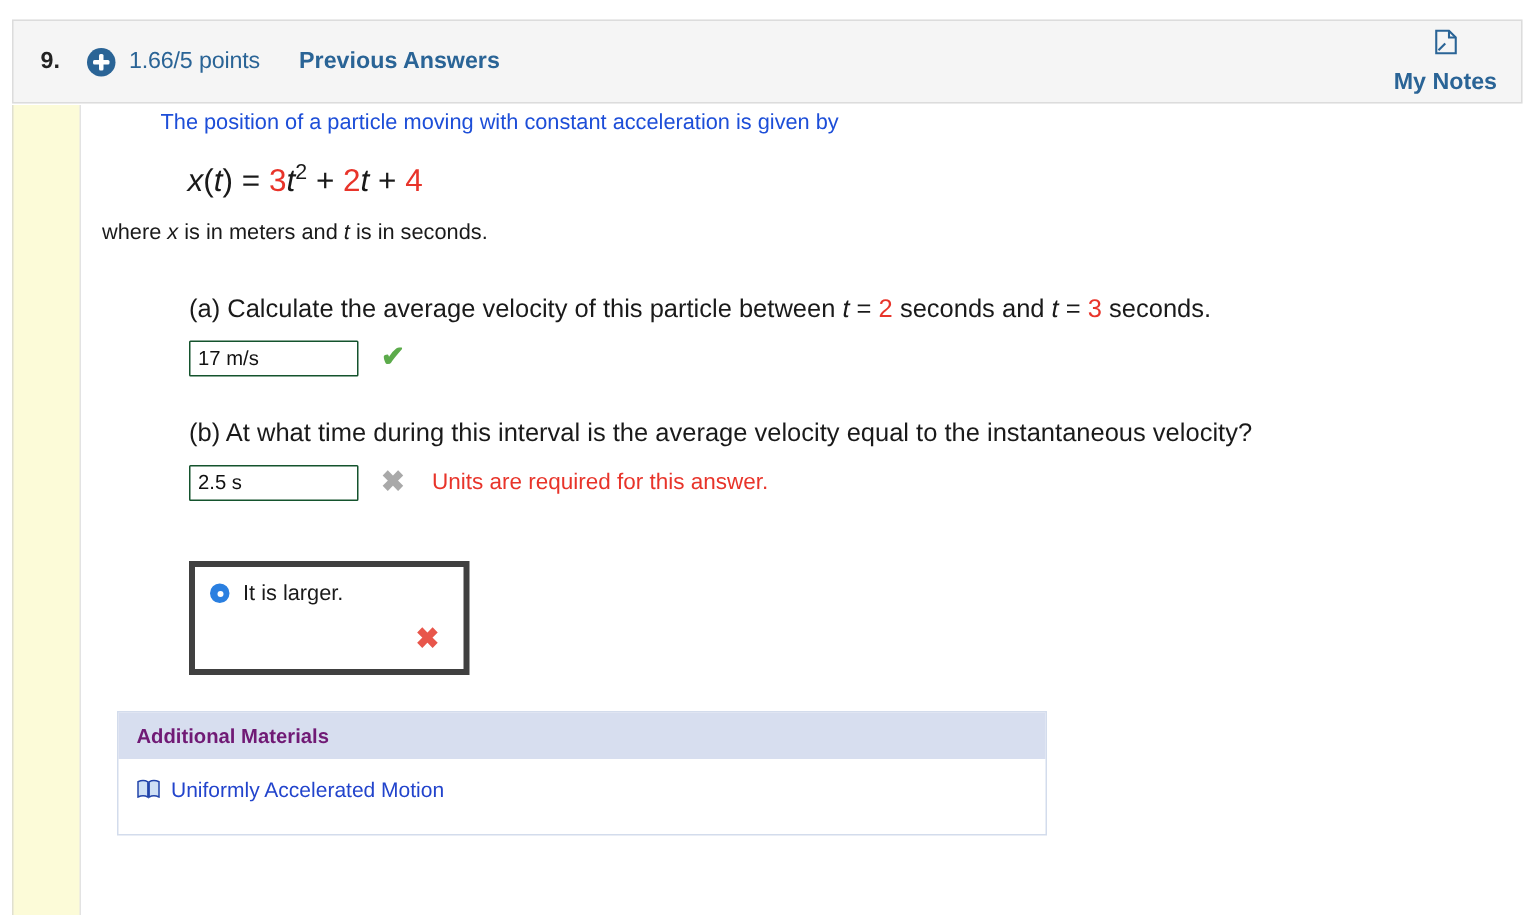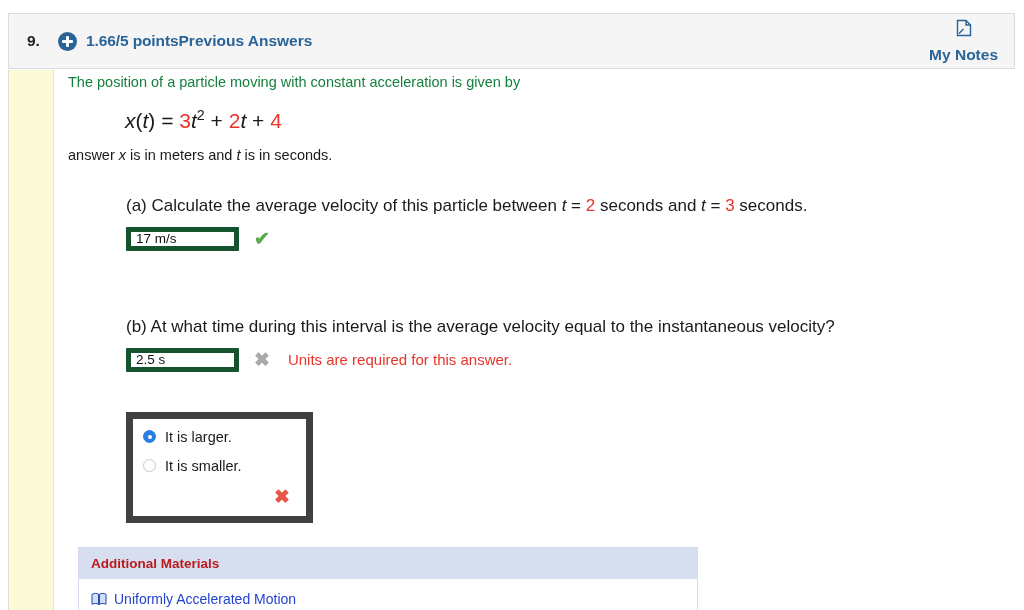--- a/index.html
+++ b/index.html
@@ -56,28 +56,29 @@
   .plus-icon::before {
     left: 4px; top: 8.5px;
     width: 11px; height: 3px;
   }
   .plus-icon::after {
     top: 4px; left: 8.5px;
     height: 11px; width: 3px;
   }
   .points-text {
     color: #2a6496;
-    font-weight: bold;
+    font-weight: normal;
     font-size: 15.5px;
     letter-spacing: -0.1px;
   }
   .prev-answers {
     color: #2a6496;
     font-weight: bold;
     font-size: 15.5px;
+    margin-left: 26px;
     cursor: pointer;
   }
   .header-spacer { flex: 1 1 auto; }
   .my-notes {
     display: flex;
     align-items: center;
     gap: 9px;
     color: #2a6496;
     font-weight: bold;
     font-size: 15.5px;
@@ -102,55 +103,56 @@
   
   .content {
     position: absolute;
     left: 68px;
     top: 72px;
     right: 10px;
   }
   .para {
     font-size: 14.5px;
     line-height: 1.45;
-    color: #15803d;
+    color: #1d4ed8;
+    margin-left: 39px;
   }
   .equation {
     margin: 16px 0 14px 57px;
     font-size: 21px;
     color: #1a1a1a;
   }
   .var { font-style: italic; }
   .num { color: #e8342a; }
   sup { font-size: 0.68em; vertical-align: super; line-height: 0; }
 
   .where { margin-top: 14px; font-size: 14.5px; }
 
   
   .part {
     margin-left: 58px;
   }
   .part-a { margin-top: 31px; }
-  .part-b { margin-top: 64px; }
+  .part-b { margin-top: 26px; }
   .part-c { margin-top: 40px; }
 
   .part-q {
     font-size: 17px;
     line-height: 1.4;
   }
   .answer-row {
     display: flex;
     align-items: center;
     margin-top: 9px;
   }
   .answer-input {
     width: 113px;
     height: 24px;
     box-sizing: border-box;
-    border: 5px solid #14532d;
+    border: 1px solid #14532d;
     background: #ffffff;
     font-family: "Liberation Sans", sans-serif;
     font-size: 13.5px;
     color: #111;
     padding: 0 5px;
     border-radius: 1px;
   }
   .mark {
     margin-left: 15px;
     font-size: 19px;
@@ -163,21 +165,21 @@
     margin-left: 18px;
     color: #e8342a;
     font-size: 15px;
   }
 
   
   .radio-box {
     margin-top: 24px;
     width: 187px;
     box-sizing: border-box;
-    border: 7px solid #404040;
+    border: 4px solid #404040;
     background: #ffffff;
     padding: 10px 10px 4px 10px;
   }
   .radio-item {
     display: flex;
     align-items: center;
     margin-bottom: 13px;
   }
   .radio-dot {
     width: 13px;
@@ -219,21 +221,21 @@
     margin-left: 10px;
     width: 620px;
     border: 1px solid #d3dcec;
     background: #ffffff;
     box-sizing: border-box;
   }
   .materials-head {
     background: #d7deef;
     font-weight: bold;
     font-size: 13.5px;
-    color: #b91c1c;
+    color: #701a75;
     padding: 8px 12px;
   }
   .materials-body { padding: 12px 12px 16px 12px; }
   .material-link {
     display: flex;
     align-items: center;
     gap: 7px;
     margin-bottom: 6px;
     cursor: pointer;
   }
@@ -272,21 +274,21 @@
 <div class="gutter"></div>
 
 <div class="content">
 
   <div class="para">The position of a particle moving with constant acceleration is given by</div>
 
   <div class="equation">
     <span class="var">x</span><span>(</span><span class="var">t</span><span>)</span><span> = </span><span class="num">3</span><span class="var">t</span><sup>2</sup><span> + </span><span class="num">2</span><span class="var">t</span><span> + </span><span class="num">4</span>
   </div>
 
-  <div class="where"><span>answer </span><span class="var">x</span><span> is in meters and </span><span class="var">t</span><span> is in seconds.</span></div>
+  <div class="where"><span>where </span><span class="var">x</span><span> is in meters and </span><span class="var">t</span><span> is in seconds.</span></div>
 
   <div class="part part-a">
     <div class="part-q"><span>(a) Calculate the average velocity of this particle between </span><span class="var">t</span><span> = </span><span class="num">2</span><span> seconds and </span><span class="var">t</span><span> = </span><span class="num">3</span><span> seconds.</span></div>
     <div class="answer-row">
       <input class="answer-input" type="text" value="17 m/s" style="">
       <span class="mark mark-correct">✔</span>
     </div>
   </div>
 
   <div class="part part-b">
@@ -296,24 +298,20 @@
       <span class="mark mark-wrong-gray">✖</span>
       <span class="err-msg">Units are required for this answer.</span>
     </div>
   </div>
 
   <div class="part part-c">
     <div class="radio-box">
       <div class="radio-item">
         <span class="radio-dot checked"></span>
         <span class="radio-label">It is larger.</span>
-      </div>
-      <div class="radio-item">
-        <span class="radio-dot"></span>
-        <span class="radio-label">It is smaller.</span>
       </div>
       <div class="radio-mark">✖</div>
     </div>
   </div>
 
   <div class="materials">
     <div class="materials-head">Additional Materials</div>
     <div class="materials-body">
 
       <div class="material-link">

